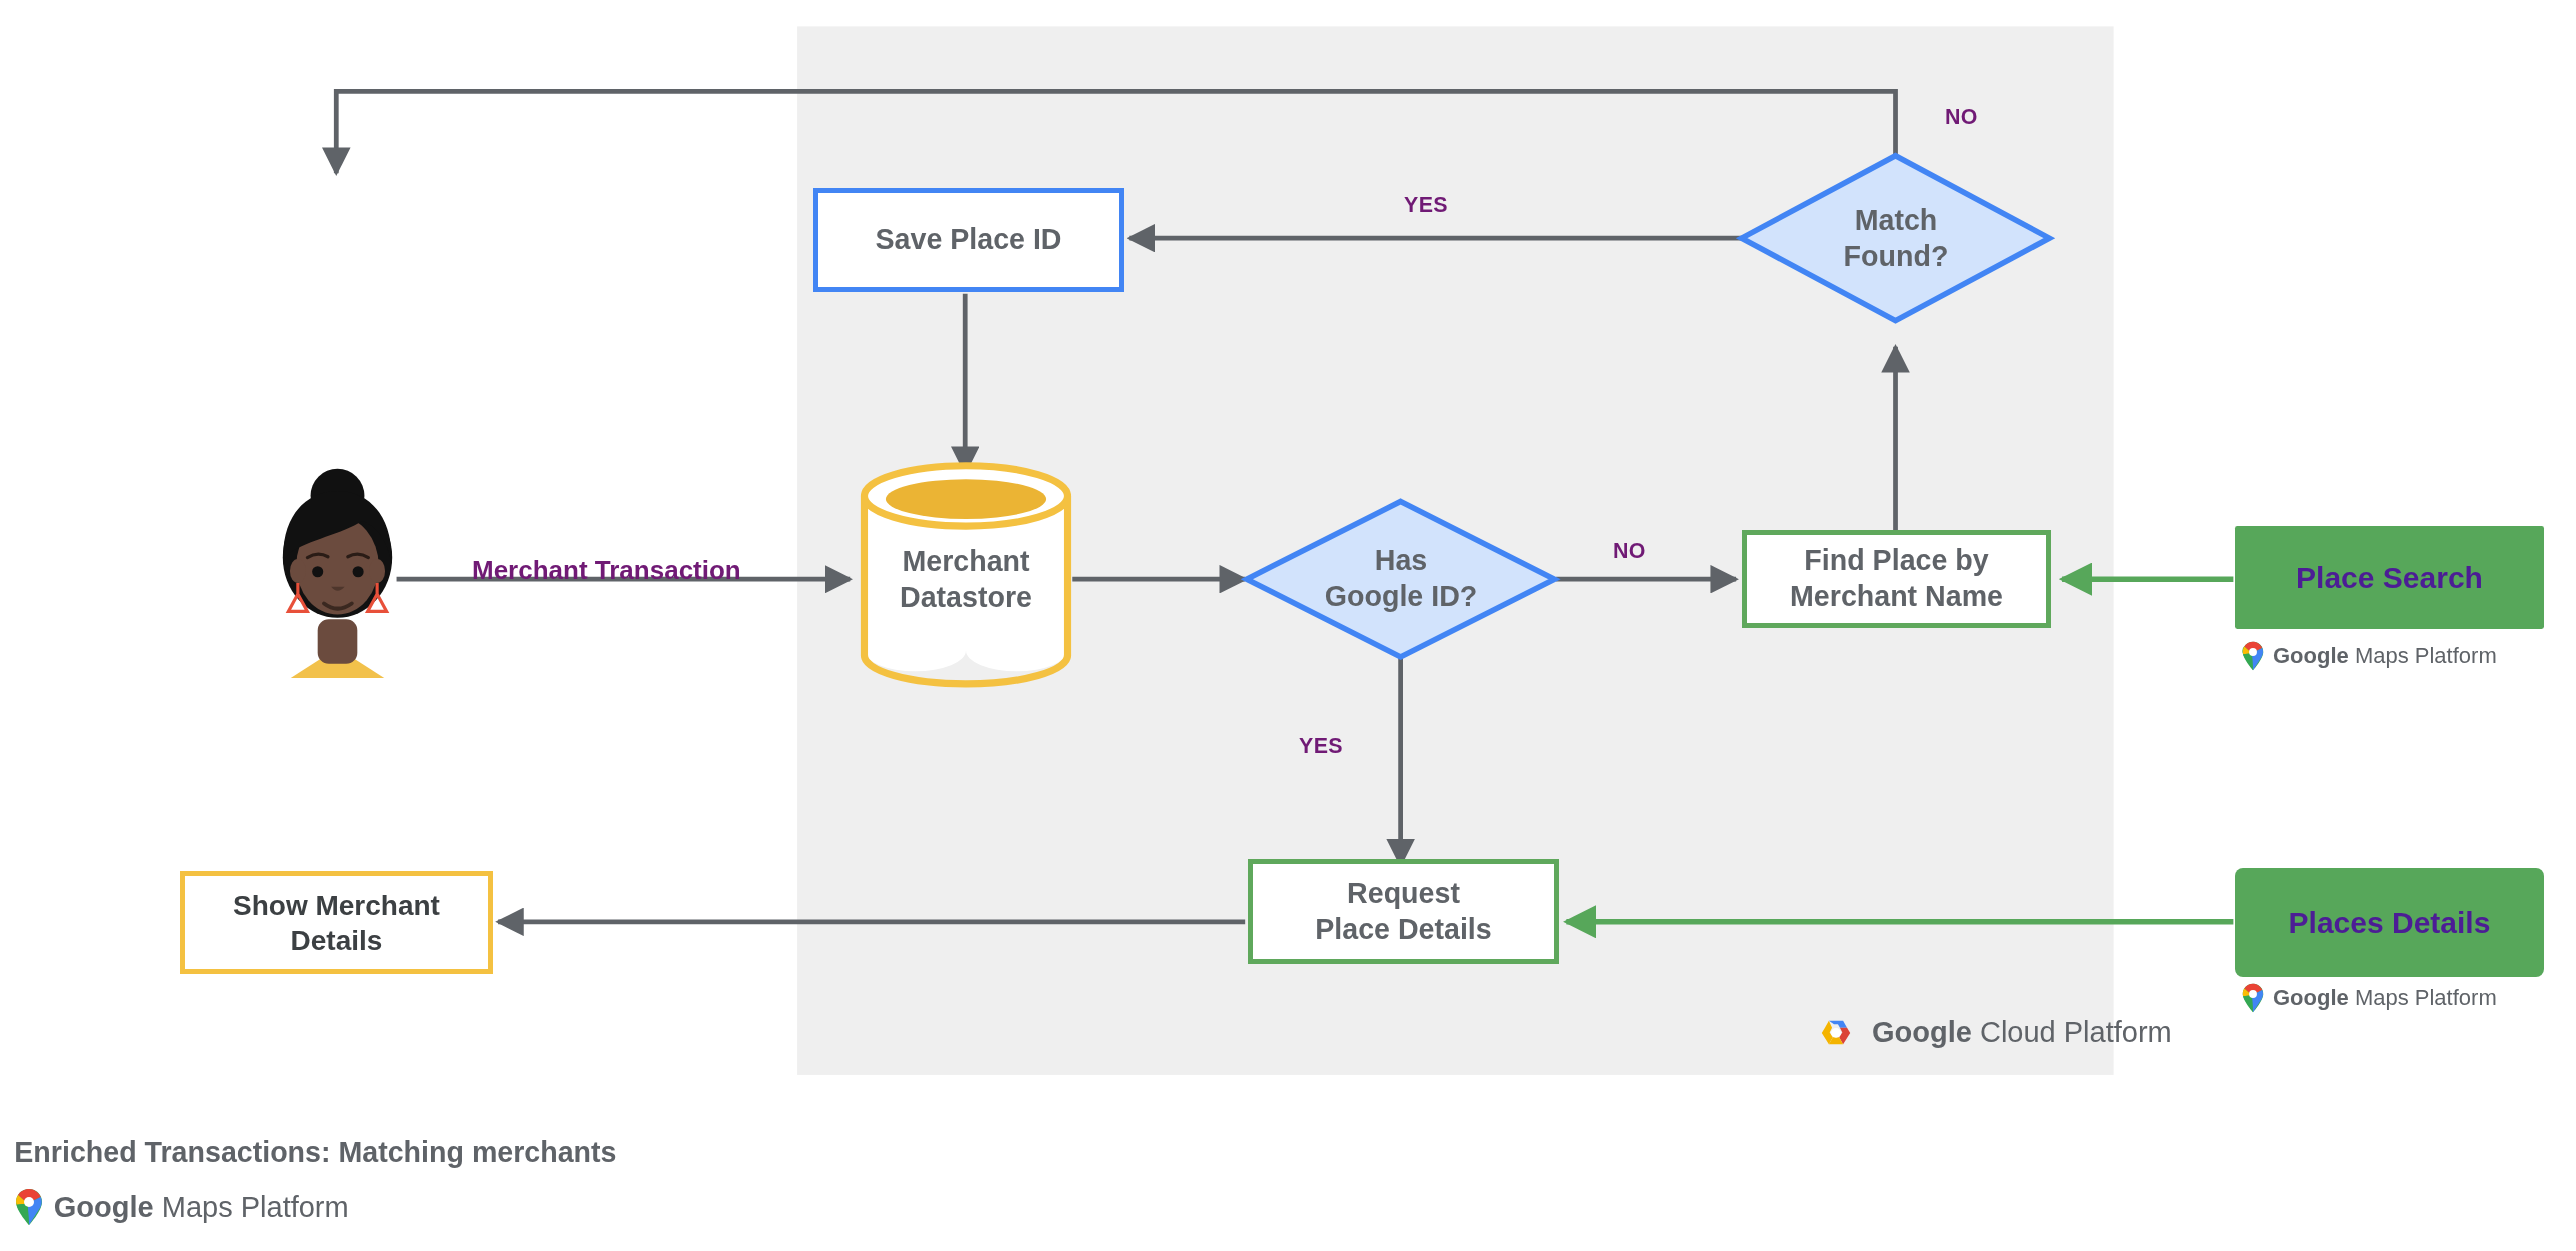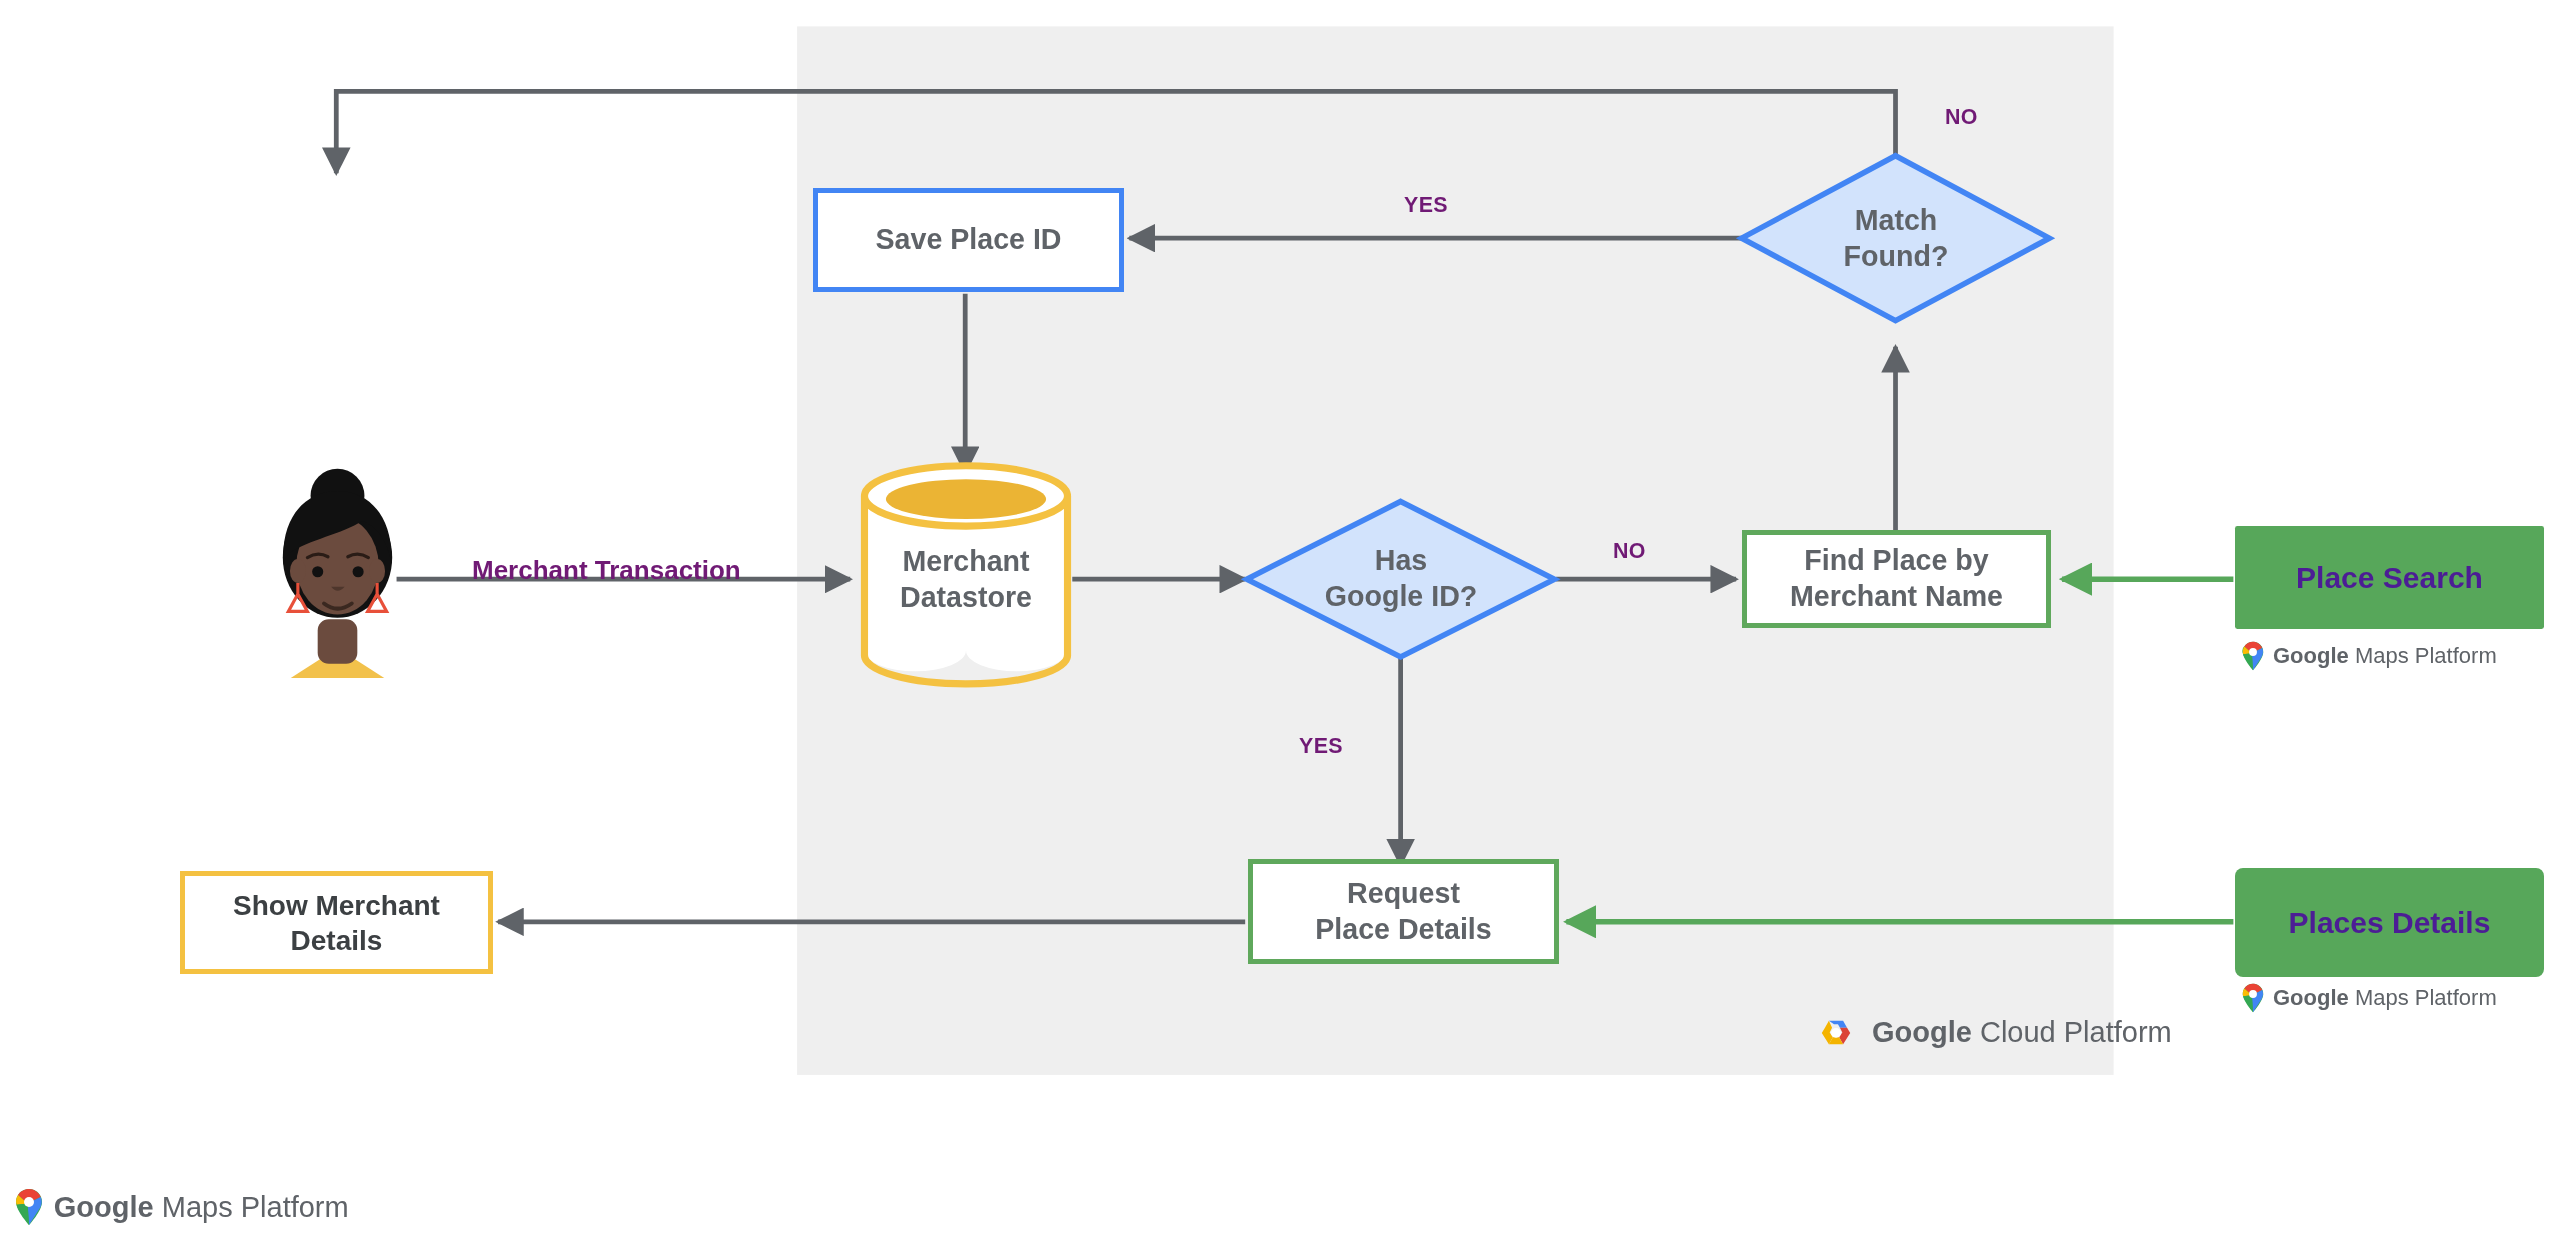--- a/index.html
+++ b/index.html
@@ -230,20 +230,21 @@
     <svg width="30" height="27" viewBox="0 0 38 34">
       <path d="M10 2 L28 2 L33 11 L24 11 L21.5 6.5 L16.5 6.5 Z" fill="#4285F4"></path>
       <path d="M33 11 L37 17.5 L28 32 L23 23 L27 17 L24 11 Z" fill="#DB4437"></path>
       <path d="M10 2 L5 11 L1 17.5 L10 32 L15 23 L11 17 L14 11 Z" fill="#F4B400"></path>
       <path d="M10 32 L28 32 L23 23 L15 23 Z" fill="#F4B400"></path>
       <circle cx="19" cy="17.5" r="6.2" fill="#ffffff"></circle>
     </svg>
     <span class="lockup-text"><b>Google</b><span> Cloud Platform</span></span>
   </div>
 
+  <div id="caption">Enriched Transactions: Matching merchants</div>
 
   <div class="gmp-lockup gmp-big" style="left:14.3px; top:1188px;">
     <svg width="30" height="38" viewBox="0 0 30 38">
       <path d="M15 1 C7.8 1 2 6.8 2 14 C2 23 15 37 15 37 C15 37 28 23 28 14 C28 6.8 22.2 1 15 1 Z" fill="#34A853"></path>
       <path d="M15 1 C10.4 1 6.3 3.4 4 7.1 L13.6 15.5 L26.7 9 C24.7 4.3 20.2 1 15 1 Z" fill="#EA4335"></path>
       <path d="M4 7.1 C2.1 10.2 1.5 13.6 2.6 16.8 L13.6 15.5 Z" fill="#FBBC04"></path>
       <path d="M26.7 9 C28.4 12.9 27.9 16.6 26.1 19.8 L15 37 L13.6 15.5 Z" fill="#4285F4"></path>
       <path d="M2.6 16.8 C3.8 20.9 8 26.4 15 37 L13.6 15.5 Z" fill="#34A853"></path>
       <circle cx="15" cy="14" r="5" fill="#ffffff"></circle>
     </svg>

